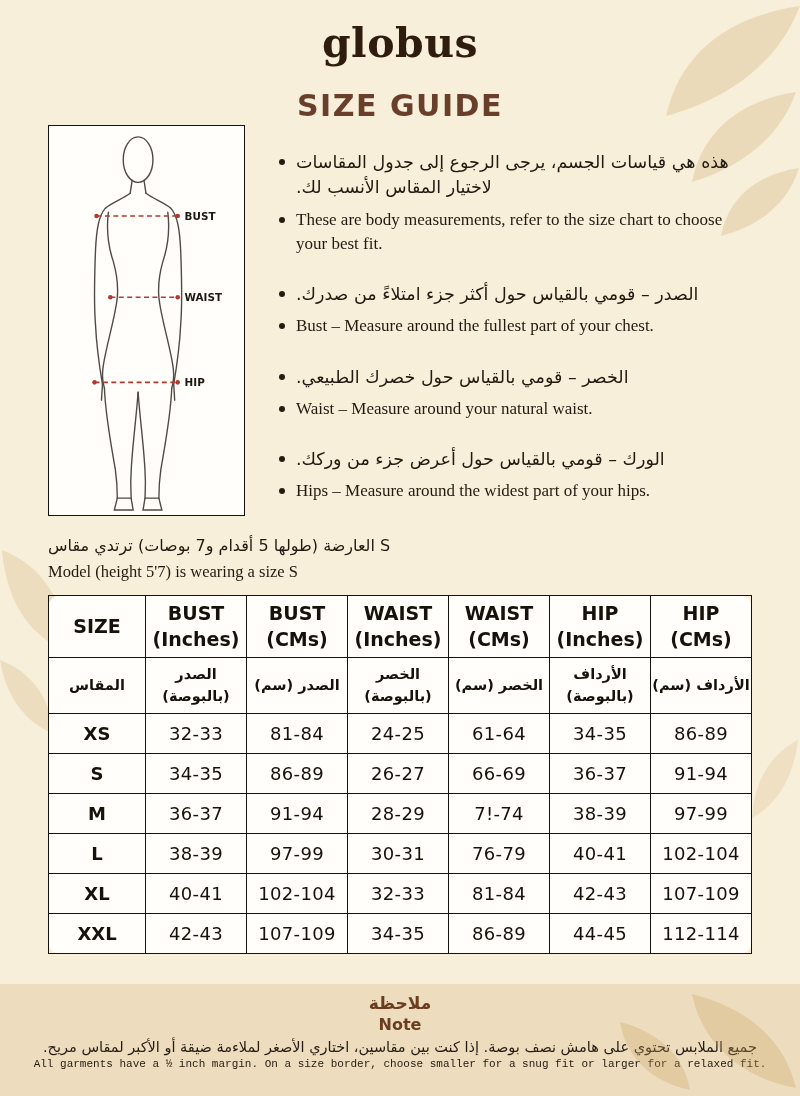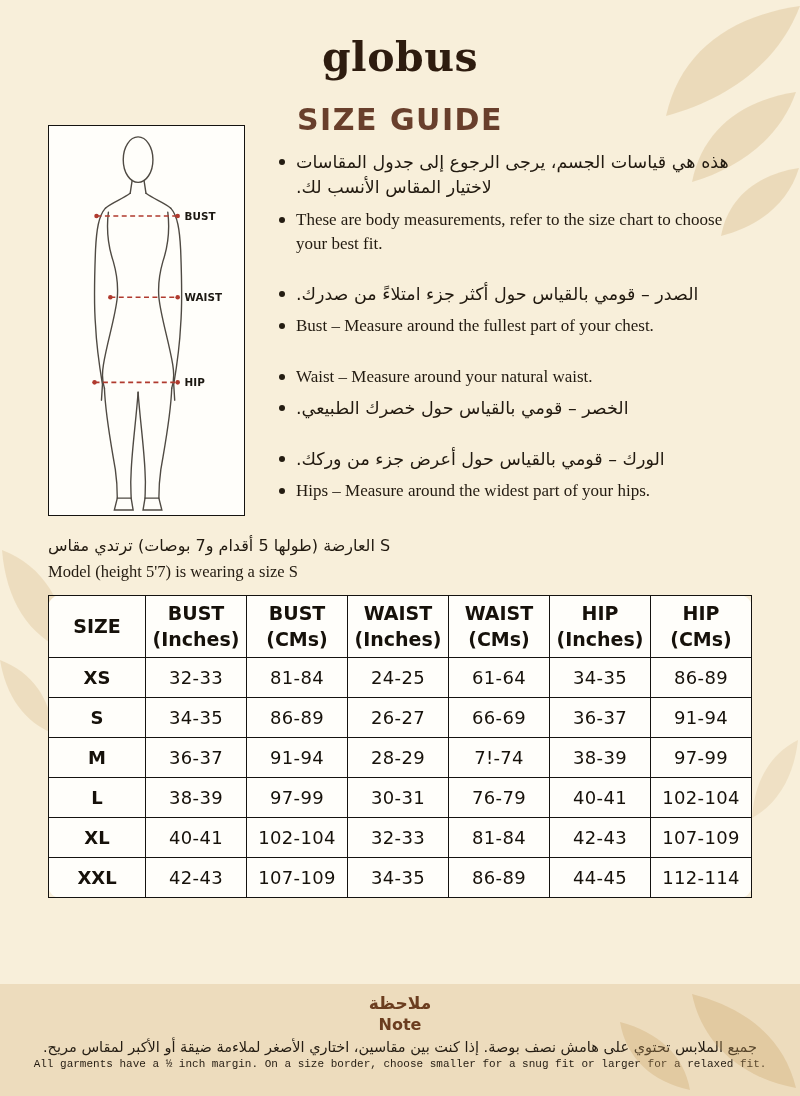--- a/index.html
+++ b/index.html
@@ -8,21 +8,21 @@
     position:relative; width:800px; height:1096px; margin:0 auto;
     background:var(--page-bg, #f8efda); overflow:hidden; color:var(--text-color,#221a10);
   }
   .decor { position:absolute; pointer-events:none; z-index:0; }
   .decor svg path { fill:var(--leaf-color,#c9a163); }
   .decor.tr { top:0; right:0; opacity:.26; }
   .decor.lm { top:548px; left:0; opacity:.22; }
   .decor.rm { top:736px; right:0; opacity:.18; }
   .decor.br { bottom:0; right:0; opacity:.30; z-index:2; }
 
-  .header { position:absolute; top:36px; left:0; width:100%; text-align:center; z-index:1; }
+  .header { position:absolute; top:22px; left:0; width:100%; text-align:center; z-index:1; }
   .logo { font-family:"DejaVu Serif", serif; font-size:41px; font-weight:700; letter-spacing:.5px; color:var(--logo-color,#2e1c0f); line-height:1.05; }
   .title { margin-top:23px; font-size:30px; font-weight:700; letter-spacing:1.5px; color:var(--title-color,#693f2c); }
 
   .figure-panel {
     position:absolute; left:48px; top:125px; width:197px; height:391px;
     background:var(--panel-bg,#fffefa); border:1.5px solid #151310; z-index:1;
   }
   .figure-panel svg { display:block; width:100%; height:100%; }
 
   .instructions { position:absolute; left:279px; top:150px; width:470px; display:flex; flex-direction:column; gap:26px; z-index:1; }
@@ -151,25 +151,25 @@
         <span class="ar" dir="rtl">الصدر – قومي بالقياس حول أكثر جزء امتلاءً من صدرك.</span>
       </div>
       <div class="item">
         <span class="dot"></span>
         <span class="en">Bust – Measure around the fullest part of your chest.</span>
       </div>
     </div>
     <div class="group">
       <div class="item">
         <span class="dot"></span>
+        <span class="ar" dir="rtl">الخصر – قومي بالقياس حول خصرك الطبيعي.</span>
+      </div>
+      <div class="item">
+        <span class="dot"></span>
         <span class="en">Waist – Measure around your natural waist.</span>
-      </div>
-      <div class="item">
-        <span class="dot"></span>
-        <span class="ar" dir="rtl">الخصر – قومي بالقياس حول خصرك الطبيعي.</span>
       </div>
     </div>
     <div class="group">
       <div class="item">
         <span class="dot"></span>
         <span class="ar" dir="rtl">الورك – قومي بالقياس حول أعرض جزء من وركك.</span>
       </div>
       <div class="item">
         <span class="dot"></span>
         <span class="en">Hips – Measure around the widest part of your hips.</span>
@@ -201,20 +201,32 @@
 (CMs)</th>
         <th>WAIST
 (Inches)</th>
         <th>WAIST
 (CMs)</th>
         <th>HIP
 (Inches)</th>
         <th>HIP
 (CMs)</th>
       </tr>
+      <tr class="ar">
+        <th>المقاس</th>
+        <th>الصدر
+(بالبوصة)</th>
+        <th>الصدر (سم)</th>
+        <th>الخصر
+(بالبوصة)</th>
+        <th>الخصر (سم)</th>
+        <th>الأرداف
+(بالبوصة)</th>
+        <th>الأرداف (سم)</th>
+      </tr>
     </thead>
     <tbody>
       <tr>
         <th scope="row">XS</th>
         <td>32-33</td>
         <td>81-84</td>
         <td>24-25</td>
         <td>61-64</td>
         <td>34-35</td>
         <td>86-89</td>

